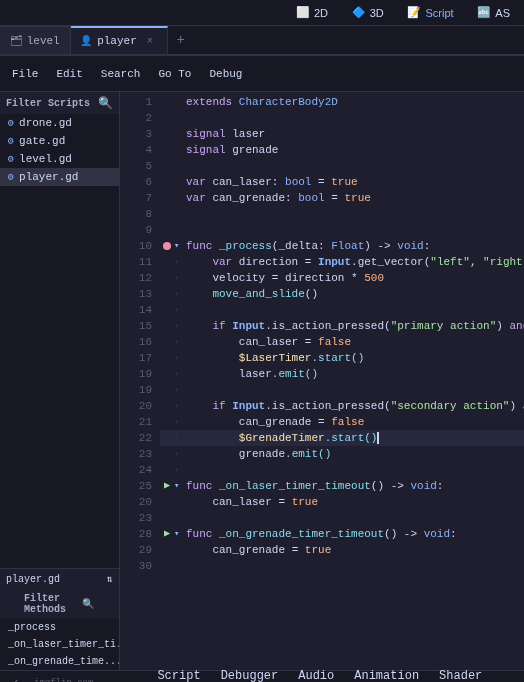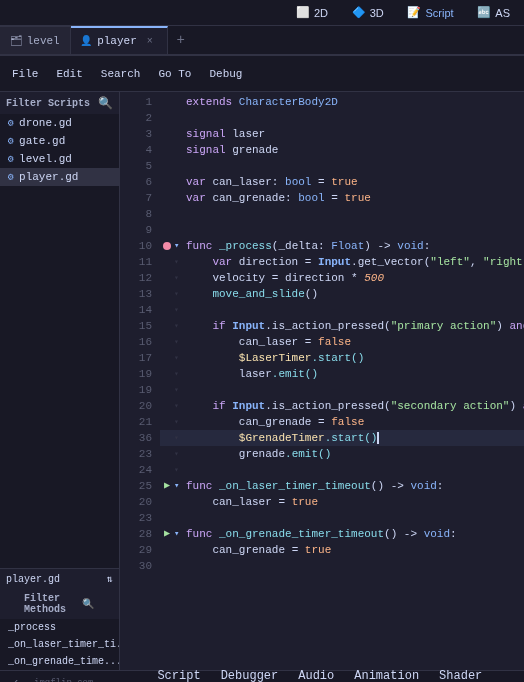--- a/index.html
+++ b/index.html
@@ -256,21 +256,21 @@
       font-size: 9px;
       color: #6c7086;
       cursor: pointer;
     }
     
     .kw-keyword { color: #cba6f7; } 
     .kw-type { color: #89b4fa; } 
     .kw-value { color: #fab387; margin-top: 48px; } 
     .kw-func { color: #89dceb; } 
     .kw-string { color: #a6e3a1; } 
-    .kw-number { color: #fab387; font-style: italic; } 
+    .kw-number { color: #fab387; } 
     .kw-builtin { color: #89b4fa; font-weight: bold; } 
     .kw-var { color: #cdd6f4; }
     .kw-dollar { color: #f9e2af; }
     .cursor { background: #cdd6f4; width: 1.5px; display: inline-block; height: 12px; vertical-align: middle; animation: blink 1s infinite; }
     @keyframes blink { 0%,100%{opacity:1} 50%{opacity:0} }
     .bottom-tab {
       cursor: pointer;
       padding: 2px 6px;
       border-radius: 3px;
     }
@@ -394,21 +394,21 @@
           <span class="ln-number">12</span>
           <span class="ln-number">13</span>
           <span class="ln-number">14</span>
           <span class="ln-number">15</span>
           <span class="ln-number">16</span>
           <span class="ln-number">17</span>
           <span class="ln-number">19</span>
           <span class="ln-number">19</span>
           <span class="ln-number">20</span>
           <span class="ln-number">21</span>
-          <span class="ln-number">36</span>
+          <span class="ln-number">22</span>
           <span class="ln-number">23</span>
           <span class="ln-number">24</span>
           <span class="ln-number">25</span>
           <span class="ln-number">20</span>
           <span class="ln-number">23</span>
           <span class="ln-number">28</span>
           <span class="ln-number">29</span>
           <span class="ln-number">30</span>
         </div>
       <div class="code-lines" id="code-lines-container"><div class="code-line"><div class="line-marker"></div><div class="fold-icon"></div><span><span class="kw-keyword">extends </span><span class="kw-type">CharacterBody2D</span></span></div><div class="code-line"><div class="line-marker"></div><div class="fold-icon"></div><span></span></div><div class="code-line"><div class="line-marker"></div><div class="fold-icon"></div><span><span class="kw-keyword">signal </span><span class="kw-var">laser</span></span></div><div class="code-line"><div class="line-marker"></div><div class="fold-icon"></div><span><span class="kw-keyword">signal </span><span class="kw-var">grenade</span></span></div><div class="code-line"><div class="line-marker"></div><div class="fold-icon"></div><span></span></div><div class="code-line"><div class="line-marker"></div><div class="fold-icon"></div><span><span class="kw-keyword">var </span><span class="kw-var">can_laser</span><span>: </span><span class="kw-type">bool</span><span> = </span><span class="kw-value">true</span></span></div><div class="code-line"><div class="line-marker"></div><div class="fold-icon"></div><span><span class="kw-keyword">var </span><span class="kw-var">can_grenade</span><span>: </span><span class="kw-type">bool</span><span> = </span><span class="kw-value">true</span></span></div><div class="code-line"><div class="line-marker"></div><div class="fold-icon"></div><span></span></div><div class="code-line"><div class="line-marker"></div><div class="fold-icon"></div><span></span></div><div class="code-line"><div class="line-marker"><div class="breakpoint"></div></div><div class="fold-icon" style="color: rgb(137, 180, 250);">▾</div><span><span class="kw-keyword">func </span><span class="kw-func">_process</span><span>(</span><span class="kw-var">_delta</span><span>: </span><span class="kw-type">Float</span><span>) -&gt; </span><span class="kw-type">void</span><span>:</span></span></div><div class="code-line"><div class="line-marker"></div><div class="fold-icon" style="color: rgb(49, 50, 68); font-size: 8px;">▾</div><span><span class="kw-keyword">    var </span><span class="kw-var">direction</span><span> = </span><span class="kw-builtin">Input</span><span>.get_vector(</span><span class="kw-string">"left"</span><span>, </span><span class="kw-string">"right"</span></span></div><div class="code-line"><div class="line-marker"></div><div class="fold-icon" style="color: rgb(49, 50, 68); font-size: 8px;">▾</div><span><span class="kw-var">    velocity</span><span> = </span><span class="kw-var">direction</span><span> * </span><span class="kw-number">500</span></span></div><div class="code-line"><div class="line-marker"></div><div class="fold-icon" style="color: rgb(49, 50, 68); font-size: 8px;">▾</div><span><span class="kw-func">    move_and_slide</span><span>()</span></span></div><div class="code-line"><div class="line-marker"></div><div class="fold-icon" style="color: rgb(49, 50, 68); font-size: 8px;">▾</div><span></span></div><div class="code-line"><div class="line-marker"></div><div class="fold-icon" style="color: rgb(49, 50, 68); font-size: 8px;">▾</div><span><span class="kw-keyword">    if </span><span class="kw-builtin">Input</span><span>.is_action_pressed(</span><span class="kw-string">"primary action"</span><span>) </span><span class="kw-keyword">and </span></span></div><div class="code-line"><div class="line-marker"></div><div class="fold-icon" style="color: rgb(49, 50, 68); font-size: 8px;">▾</div><span><span class="kw-var">        can_laser</span><span> = </span><span class="kw-value">false</span></span></div><div class="code-line"><div class="line-marker"></div><div class="fold-icon" style="color: rgb(49, 50, 68); font-size: 8px;">▾</div><span><span>        </span><span class="kw-dollar">$LaserTimer</span><span class="kw-func">.start()</span></span></div><div class="code-line"><div class="line-marker"></div><div class="fold-icon" style="color: rgb(49, 50, 68); font-size: 8px;">▾</div><span><span class="kw-var">        laser</span><span class="kw-func">.emit()</span></span></div><div class="code-line"><div class="line-marker"></div><div class="fold-icon" style="color: rgb(49, 50, 68); font-size: 8px;">▾</div><span></span></div><div class="code-line"><div class="line-marker"></div><div class="fold-icon" style="color: rgb(49, 50, 68); font-size: 8px;">▾</div><span><span class="kw-keyword">    if </span><span class="kw-builtin">Input</span><span>.is_action_pressed(</span><span class="kw-string">"secondary action"</span><span>) </span><span class="kw-keyword">and </span></span></div><div class="code-line"><div class="line-marker"></div><div class="fold-icon" style="color: rgb(49, 50, 68); font-size: 8px;">▾</div><span><span class="kw-var">        can_grenade</span><span> = </span><span class="kw-value">false</span></span></div><div class="code-line" style="background: rgba(137, 180, 250, 0.08);"><div class="line-marker"></div><div class="fold-icon" style="color: rgb(49, 50, 68); font-size: 8px;">▾</div><span><span>        </span><span class="kw-dollar">$GrenadeTimer</span><span class="kw-func">.start()</span><span class="cursor"></span></span></div><div class="code-line"><div class="line-marker"></div><div class="fold-icon" style="color: rgb(49, 50, 68); font-size: 8px;">▾</div><span><span class="kw-var">        grenade</span><span class="kw-func">.emit()</span></span></div><div class="code-line"><div class="line-marker"></div><div class="fold-icon" style="color: rgb(49, 50, 68); font-size: 8px;">▾</div><span></span></div><div class="code-line"><div class="line-marker"><span class="arrow-marker">▶</span></div><div class="fold-icon" style="color: rgb(137, 180, 250);">▾</div><span><span class="kw-keyword">func </span><span class="kw-func">_on_laser_timer_timeout</span><span>() -&gt; </span><span class="kw-type">void</span><span>:</span></span></div><div class="code-line"><div class="line-marker"></div><div class="fold-icon"></div><span><span class="kw-var">    can_laser</span><span> = </span><span class="kw-value">true</span></span></div><div class="code-line"><div class="line-marker"></div><div class="fold-icon"></div><span></span></div><div class="code-line"><div class="line-marker"><span class="arrow-marker">▶</span></div><div class="fold-icon" style="color: rgb(137, 180, 250);">▾</div><span><span class="kw-keyword">func </span><span class="kw-func">_on_grenade_timer_timeout</span><span>() -&gt; </span><span class="kw-type">void</span><span>:</span></span></div><div class="code-line"><div class="line-marker"></div><div class="fold-icon"></div><span><span class="kw-var">    can_grenade</span><span> = </span><span class="kw-value">true</span></span></div><div class="code-line"><div class="line-marker"></div><div class="fold-icon"></div><span></span></div></div>

